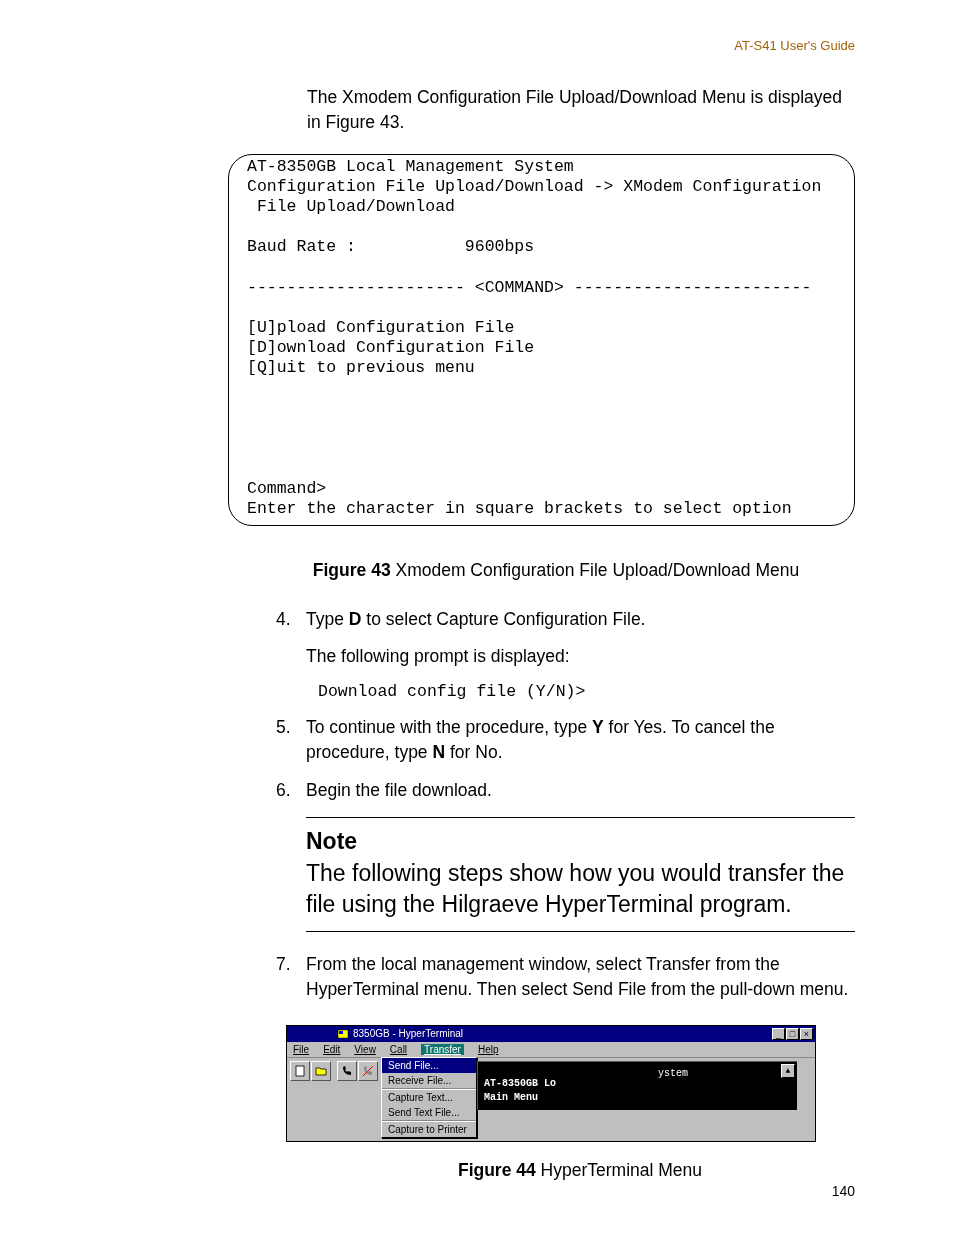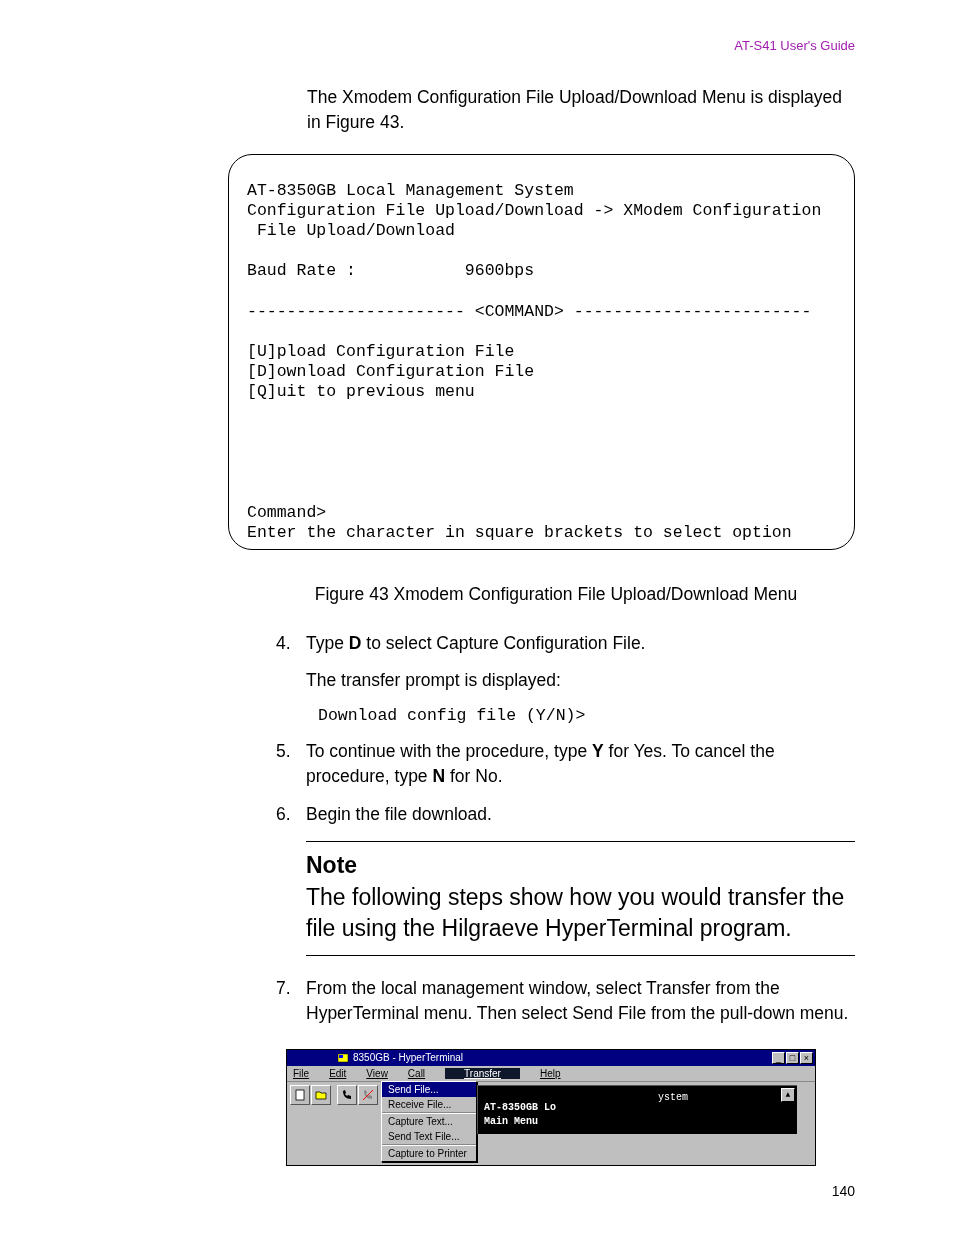--- a/index.html
+++ b/index.html
@@ -8,41 +8,41 @@
     height: 1235px;
     background: #fff;
     font-family: "Myriad Pro", "Segoe UI", Arial, sans-serif;
     color: #000;
     position: relative;
     padding: 38px 99px 0 0;
   }
   .header-right {
     text-align: right;
     font-size: 13px;
-    color: #a21caf;
+    color: #a16207;
     margin-bottom: 32px;
   }
   .content { padding-left: 228px; }
   .intro { font-size: 17.5px; line-height: 1.45; margin-bottom: 18px; padding-left: 79px; }
   .terminal-box {
     border: 1.5px solid #000;
     border-radius: 24px;
-    padding: 26px 16px 6px 18px;
+    padding: 2px 16px 6px 18px;
     font-family: "Courier New", monospace;
     font-size: 16.5px;
     line-height: 1.22;
     white-space: pre;
     margin-bottom: 34px;
   }
   .fig-caption {
     text-align: center;
     font-size: 17.5px;
     margin: 0 0 26px 0;
   }
-  .fig-caption .b { font-weight: 400; margin-left: 29px; }
+  .fig-caption .b { font-weight: 700; margin-left: 29px; }
   .list-area { padding-left: 48px; }
   .step { font-size: 17.5px; line-height: 1.45; margin-bottom: 12px; display: flex; }
   .step-num { width: 30px; flex: 0 0 30px; }
   .step-body { flex: 1; }
   .sub { font-size: 17.5px; line-height: 1.45; margin: 0 0 12px 30px; padding-right: 6px; }
   .code-line { font-family: "Courier New", monospace; font-size: 16.5px; margin: 0 0 14px 42px; }
   .note-block {
     margin: 14px 0 20px 30px;
   }
   .note-block hr {
@@ -81,27 +81,27 @@
   .ht-titlebar .t svg { width: 12px; height: 12px; }
   .ht-titlebar .btns { display: flex; gap: 1px; }
   .ht-titlebar .wbtn {
     width: 13px; height: 12px; background: #bfbfbf;
     border-top: 1px solid #fff; border-left: 1px solid #fff;
     border-right: 1px solid #000; border-bottom: 1px solid #000;
     font-size: 9px; line-height: 10px; text-align: center; color: #000;
   }
   .ht-menubar {
     display: flex;
-    gap: 20px;
+    gap: 14px;
     padding: 2px 6px;
     background: #bfbfbf;
     border-bottom: 1px solid #888;
   }
   .ht-menubar span { text-decoration: underline; text-decoration-color: #000; }
-  .ht-menubar .sel { background: #0f172a; color: #fff; padding: 0 19px; text-decoration: none; }
+  .ht-menubar .sel { background: #0f766e; color: #fff; padding: 0 3px; text-decoration: none; }
   .ht-menubar .sel .u { text-decoration: underline; }
   .ht-toolbar {
     display: flex;
     gap: 1px;
     padding: 3px 3px;
     background: #bfbfbf;
   }
   .ht-toolbar .tbtn {
     width: 20px; height: 20px;
     background: #bfbfbf;
@@ -204,21 +204,21 @@
   </p>
 
   <div class="list-area">
 
     <div class="step">
       <div class="step-num">4.</div>
       <div class="step-body">
         <span>Type </span><b class="k">D</b><span> to select Capture Configuration File.</span>
       </div>
     </div>
-    <p class="sub">The transfer prompt is displayed:</p>
+    <p class="sub">The following prompt is displayed:</p>
     <p class="code-line">Download config file (Y/N)&gt;</p>
 
     <div class="step">
       <div class="step-num">5.</div>
       <div class="step-body">
         <span>To continue with the procedure, type </span><b class="k">Y</b><span> for Yes. To cancel the procedure, type </span><b class="k">N</b><span> for No.</span>
       </div>
     </div>
 
     <div class="step">
@@ -305,18 +305,21 @@
             <span class="frag">ystem</span>
             <span class="lab1">AT-8350GB Lo</span>
             <span class="lab2">Main Menu</span>
             <div class="ht-scroll">▲</div>
           </div>
         </div>
         <div class="ht-below"></div>
       </div>
     </div>
 
+    <p class="fig-caption" style="margin-top:18px;">
+      <span class="b">Figure 44</span><span>  HyperTerminal Menu</span>
+    </p>
 
   </div>
 
 </div>
 
 <div class="page-num">140</div>
 
 </body></html>

